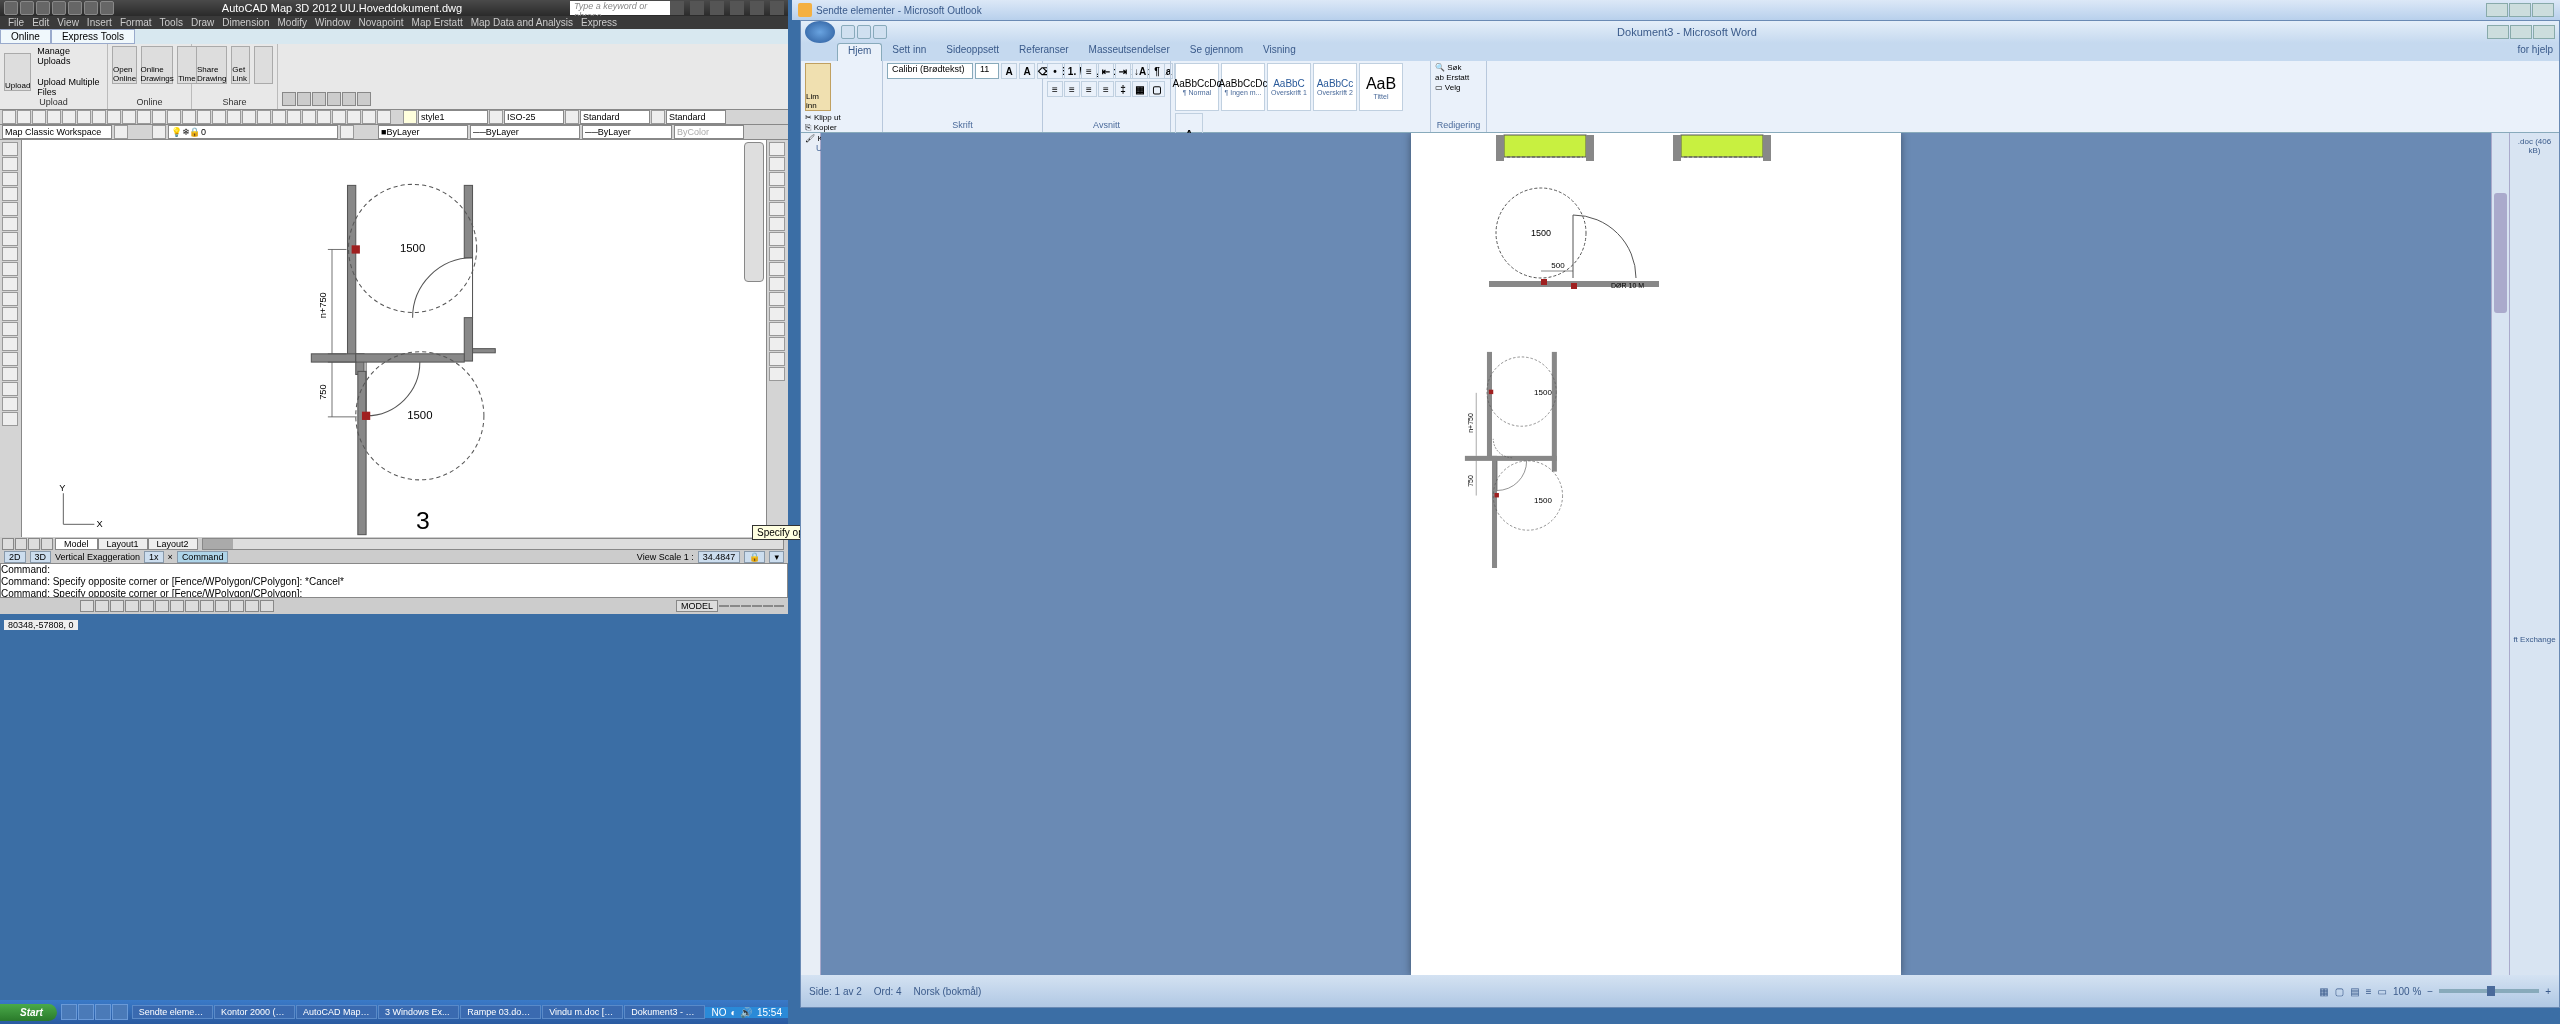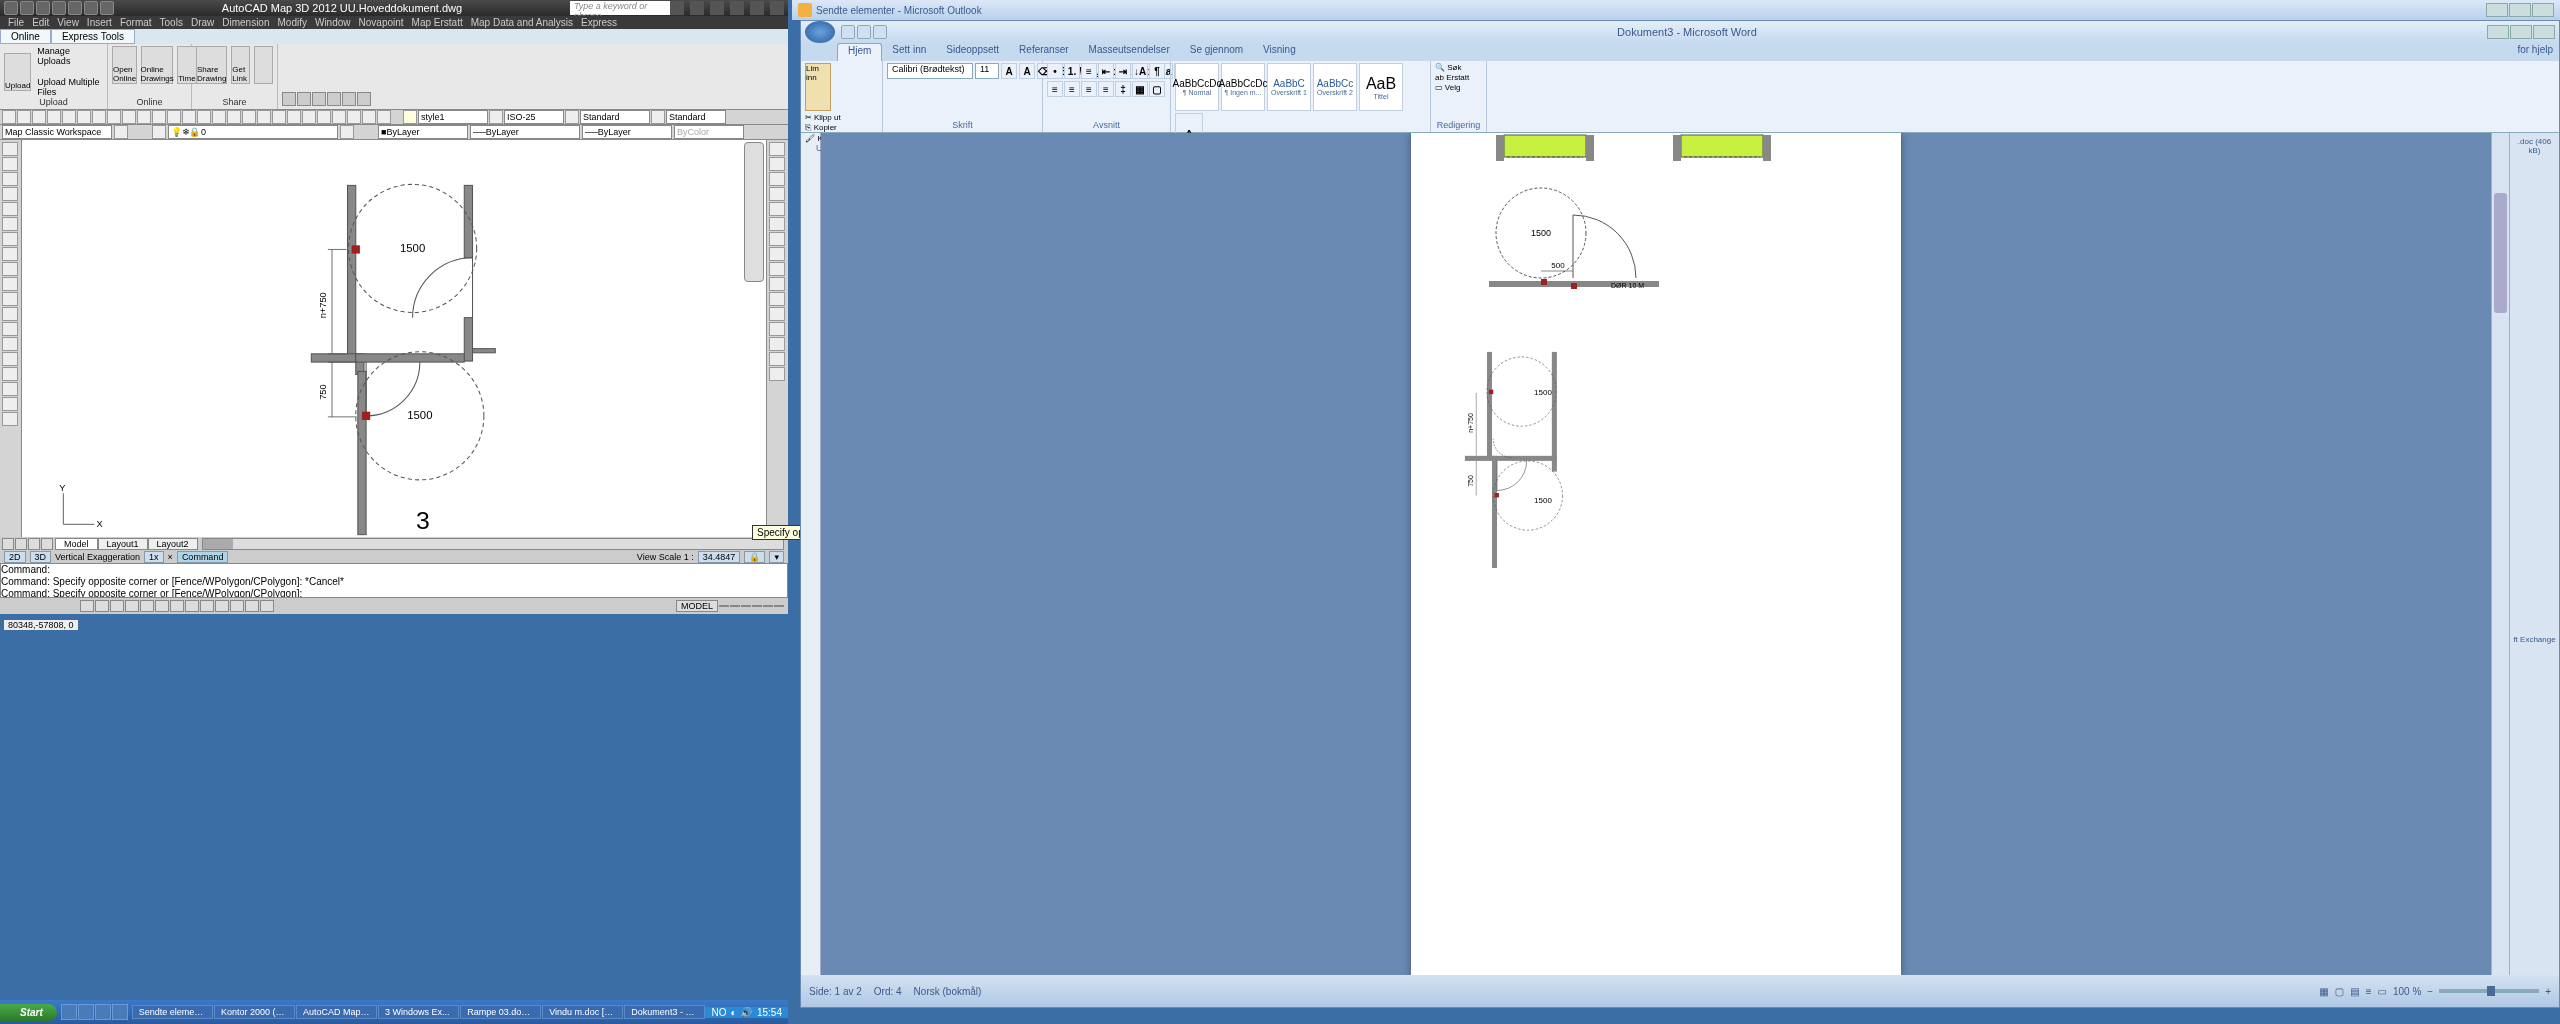--- a/index.html
+++ b/index.html
@@ -431,21 +431,21 @@
     <span>Sideoppsett</span>
     <span>Referanser</span>
     <span>Masseutsendelser</span>
     <span>Se gjennom</span>
     <span>Visning</span>
     <span class="help">for hjelp</span>
   </div>
   <div class="word-ribbon">
     <div class="grp" style="width:82px">
       <div class="gitems">
-        <div style="width:26px;height:48px;background:#f0e0b0;border:1px solid #c0a060;display:flex;flex-direction:column;align-items:center;justify-content:flex-start;font-size:8px">
+        <div style="width:26px;height:48px;background:#f0e0b0;border:1px solid #c0a060;display:flex;flex-direction:column;align-items:center;justify-content:flex-end;font-size:8px">
             <span>Lim inn</span>
           </div>
         <div class="smallcol" style="display:flex;flex-direction:column;gap:1px;font-size:8px">
           <span>✂ <span>Klipp ut</span></span>
           <span>⎘ <span>Kopier</span></span>
           <span>🖌 <span>Kopier format</span></span>
         </div>
       </div>
       <div class="glbl">Utklippstavle</div>
     </div>

